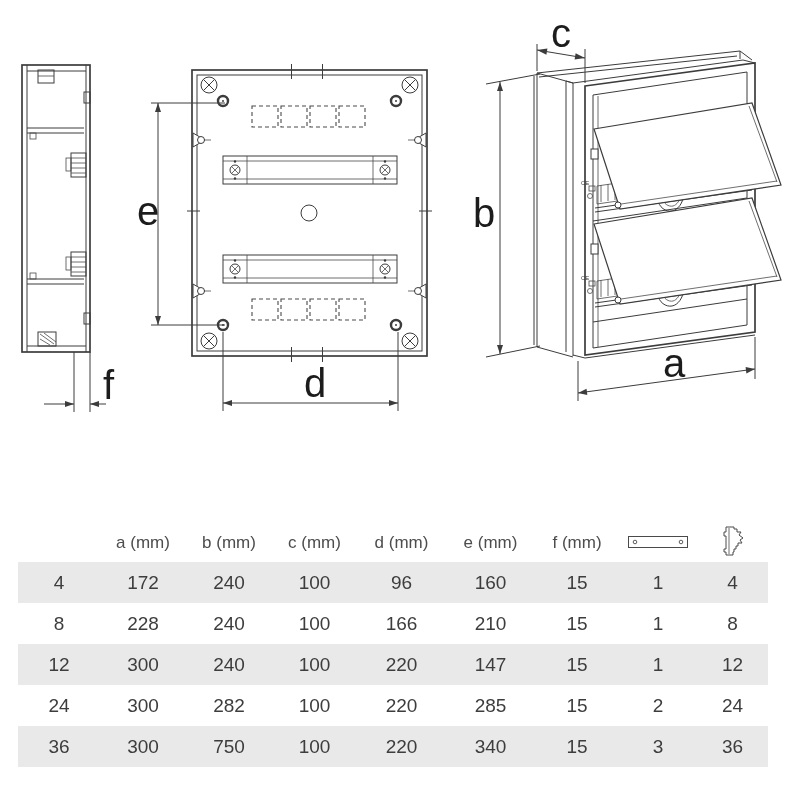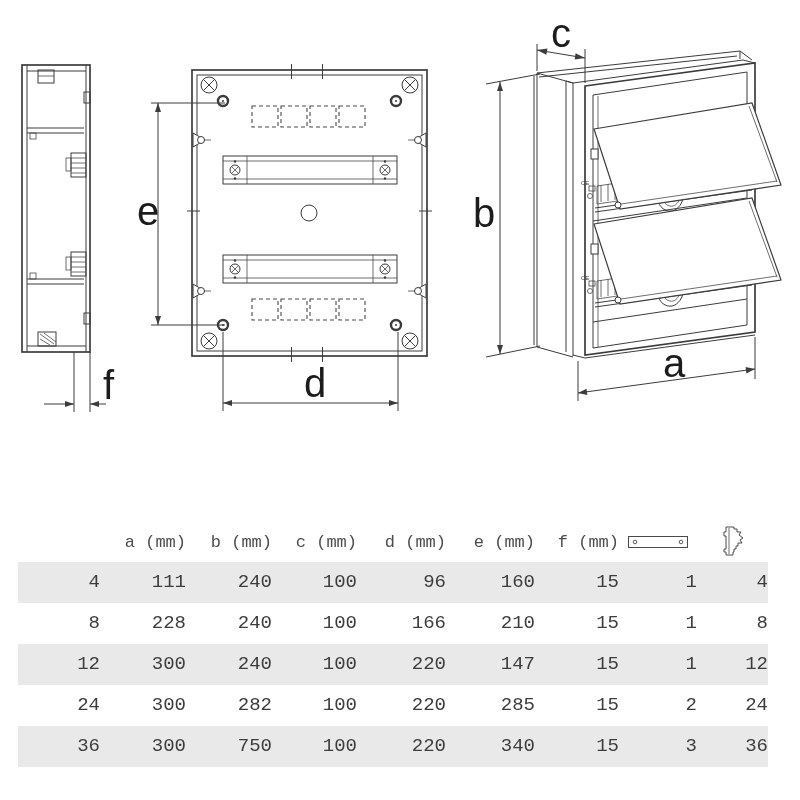--- a/index.html
+++ b/index.html
@@ -9,21 +9,21 @@
   svg .ln{stroke:#3c3c3c;fill:none;stroke-width:1;}
   svg .ln2{stroke:#3c3c3c;fill:none;stroke-width:1.7;}
   svg .thin{stroke:#4a4a4a;fill:none;stroke-width:.8;}
   svg .dash{stroke:#4a4a4a;fill:none;stroke-width:1.1;stroke-dasharray:4 3;}
   svg .wf{fill:#fff;}
   svg .blk{fill:#3c3c3c;stroke:none;}
   svg .dim{stroke:#3c3c3c;fill:none;stroke-width:1;}
   svg text.dimtxt{font-family:"Liberation Sans",sans-serif;font-size:40px;fill:#1c1c1c;}
   svg text.micro{font-family:"Liberation Sans",sans-serif;font-size:6px;fill:#3c3c3c;}
   .spec-table{position:absolute;left:18px;top:522px;width:750px;}
-  .trow{display:grid;grid-template-columns:82px 86px 86px 85px 89px 89px 84px 78px 71px;height:41px;align-items:center;text-align:right;font-family:Liberation Mono, monospace;}
+  .trow{display:grid;grid-template-columns:82px 86px 86px 85px 89px 89px 84px 78px 71px;height:41px;align-items:center;text-align:center;}
   .trow.thead{height:40px;}
   .trow.alt{background:#e9e9e9;}
   .cell{font-size:19px;color:#3d3d3d;line-height:1;}
   .thead .cell{font-size:17px;color:#4d4d4d;}
   .icon-cell{display:flex;justify-content:center;align-items:center;height:100%;}
 </style>
 </head>
 <body>
 
 <div class="stage">
@@ -203,21 +203,21 @@
     <div class="cell icon-cell">
       <svg width="25" height="32" viewBox="0 0 25 32">
         <path d="M6,1 H14 V3 H17 V6 H21 L19,9 L23,12 L20,14 L22,17 H18 V20 H16 V23 H14 V26 H13 V29 H6 V26 H4 V23 H6 V10 H4 V6 H6 Z" fill="#fff" stroke="#4a4a4a" stroke-width="1"></path>
         <path d="M9,2 V28" fill="none" stroke="#4a4a4a" stroke-width="0.8"></path>
       </svg>
     </div>
   </div>
 
   <div class="trow alt">
     <div class="cell">4</div>
-    <div class="cell">111</div>
+    <div class="cell">172</div>
     <div class="cell">240</div>
     <div class="cell">100</div>
     <div class="cell">96</div>
     <div class="cell">160</div>
     <div class="cell">15</div>
     <div class="cell">1</div>
     <div class="cell">4</div>
   </div>
 
   <div class="trow">

